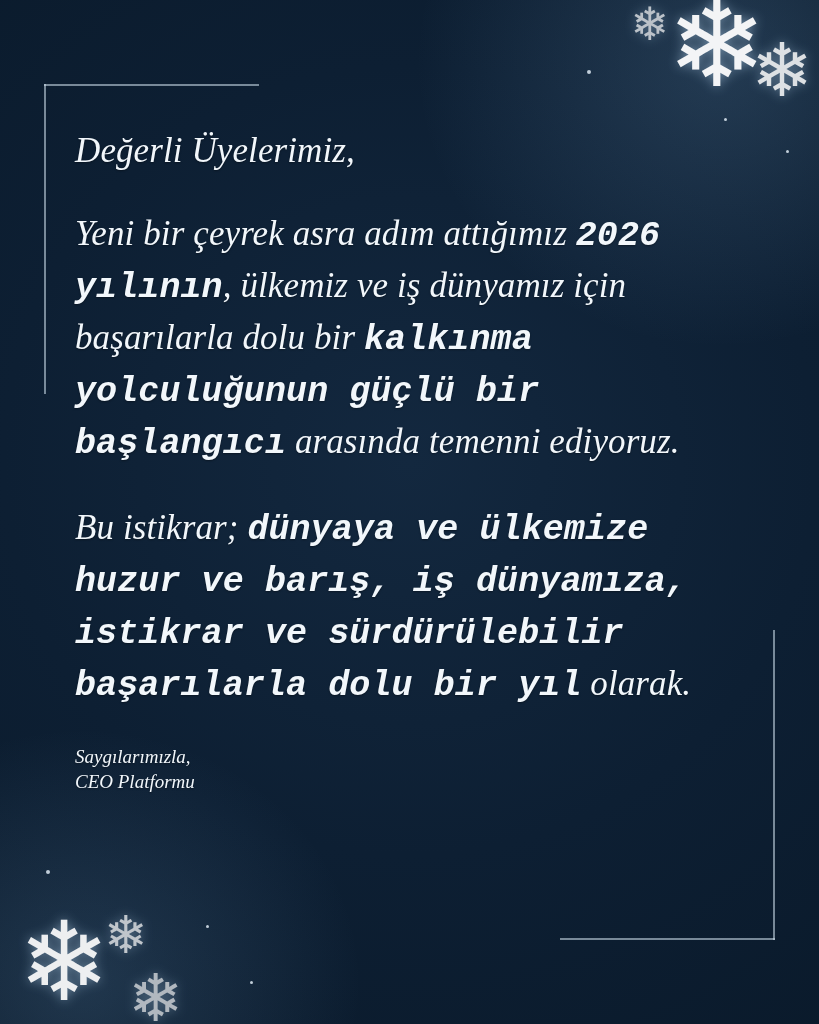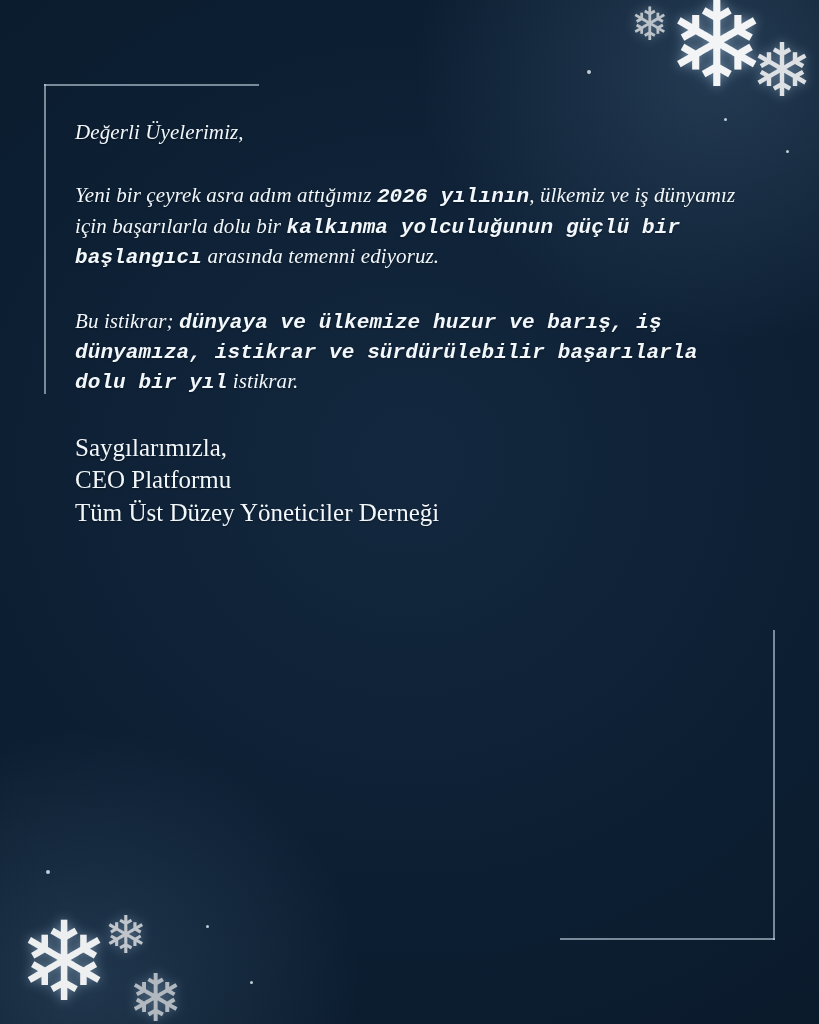--- a/index.html
+++ b/index.html
@@ -37,37 +37,38 @@
 
   .content {
     position: absolute;
     left: 75px;
     top: 118px;
     width: 680px;
     color: #f2f7fb;
   }
 
   .para {
-    font-size: 21px;
+    font-size: 35px;
     line-height: 1.40;
     font-style: italic;
-    margin: 0 0 34px 0;
+    margin: 8px 0 34px 0;
     letter-spacing: 0.1px;
     text-shadow: 0 1px 2px rgba(0,0,0,0.35);
   }
   .para:last-child { margin-bottom: 0; }
 
   .para b {
     font-weight: bold;
     font-family: Liberation Mono, monospace;
   }
 
   .signature {
-    font-size: 25px;
+    font-size: 19px;
     line-height: 1.30;
+    font-style: italic;
     margin: 0;
     text-shadow: 0 1px 2px rgba(0,0,0,0.35);
   }
   .signature div { white-space: nowrap; }
 
   
   .snow {
     position: absolute;
     color: #ffffff;
     line-height: 1;
@@ -108,21 +109,20 @@
   <div class="speck" style="top:118px;right:92px;width:3px;height:3px;"></div>
   <div class="speck" style="top:150px;right:30px;width:3px;height:3px;"></div>
   <div class="speck" style="bottom:150px;left:46px;width:4px;height:4px;"></div>
   <div class="speck" style="bottom:96px;left:206px;width:3px;height:3px;"></div>
   <div class="speck" style="bottom:40px;left:250px;width:3px;height:3px;"></div>
 
   <div class="content">
     <p class="para">Değerli Üyelerimiz,</p>
 
     <p class="para"><span>Yeni bir çeyrek asra adım attığımız </span><b>2026 yılının</b><span>, ülkemiz ve iş dünyamız için başarılarla dolu bir </span><b>kalkınma yolculuğunun güçlü bir başlangıcı</b><span> arasında temenni ediyoruz.</span></p>
-    <p class="para"><span>Bu istikrar; </span><b>dünyaya ve ülkemize huzur ve barış, iş dünyamıza, istikrar ve sürdürülebilir başarılarla dolu bir yıl</b><span> istikrar.</span></p>
+    <p class="para"><span>Bu istikrar; </span><b>dünyaya ve ülkemize huzur ve barış, iş dünyamıza, istikrar ve sürdürülebilir başarılarla dolu bir yıl</b><span> olarak.</span></p>
 
     <div class="signature">
       <div>Saygılarımızla,</div>
       <div>CEO Platformu</div>
-      <div>Tüm Üst Düzey Yöneticiler Derneği</div>
     </div>
   </div>
 </div>
 
 </body></html>

